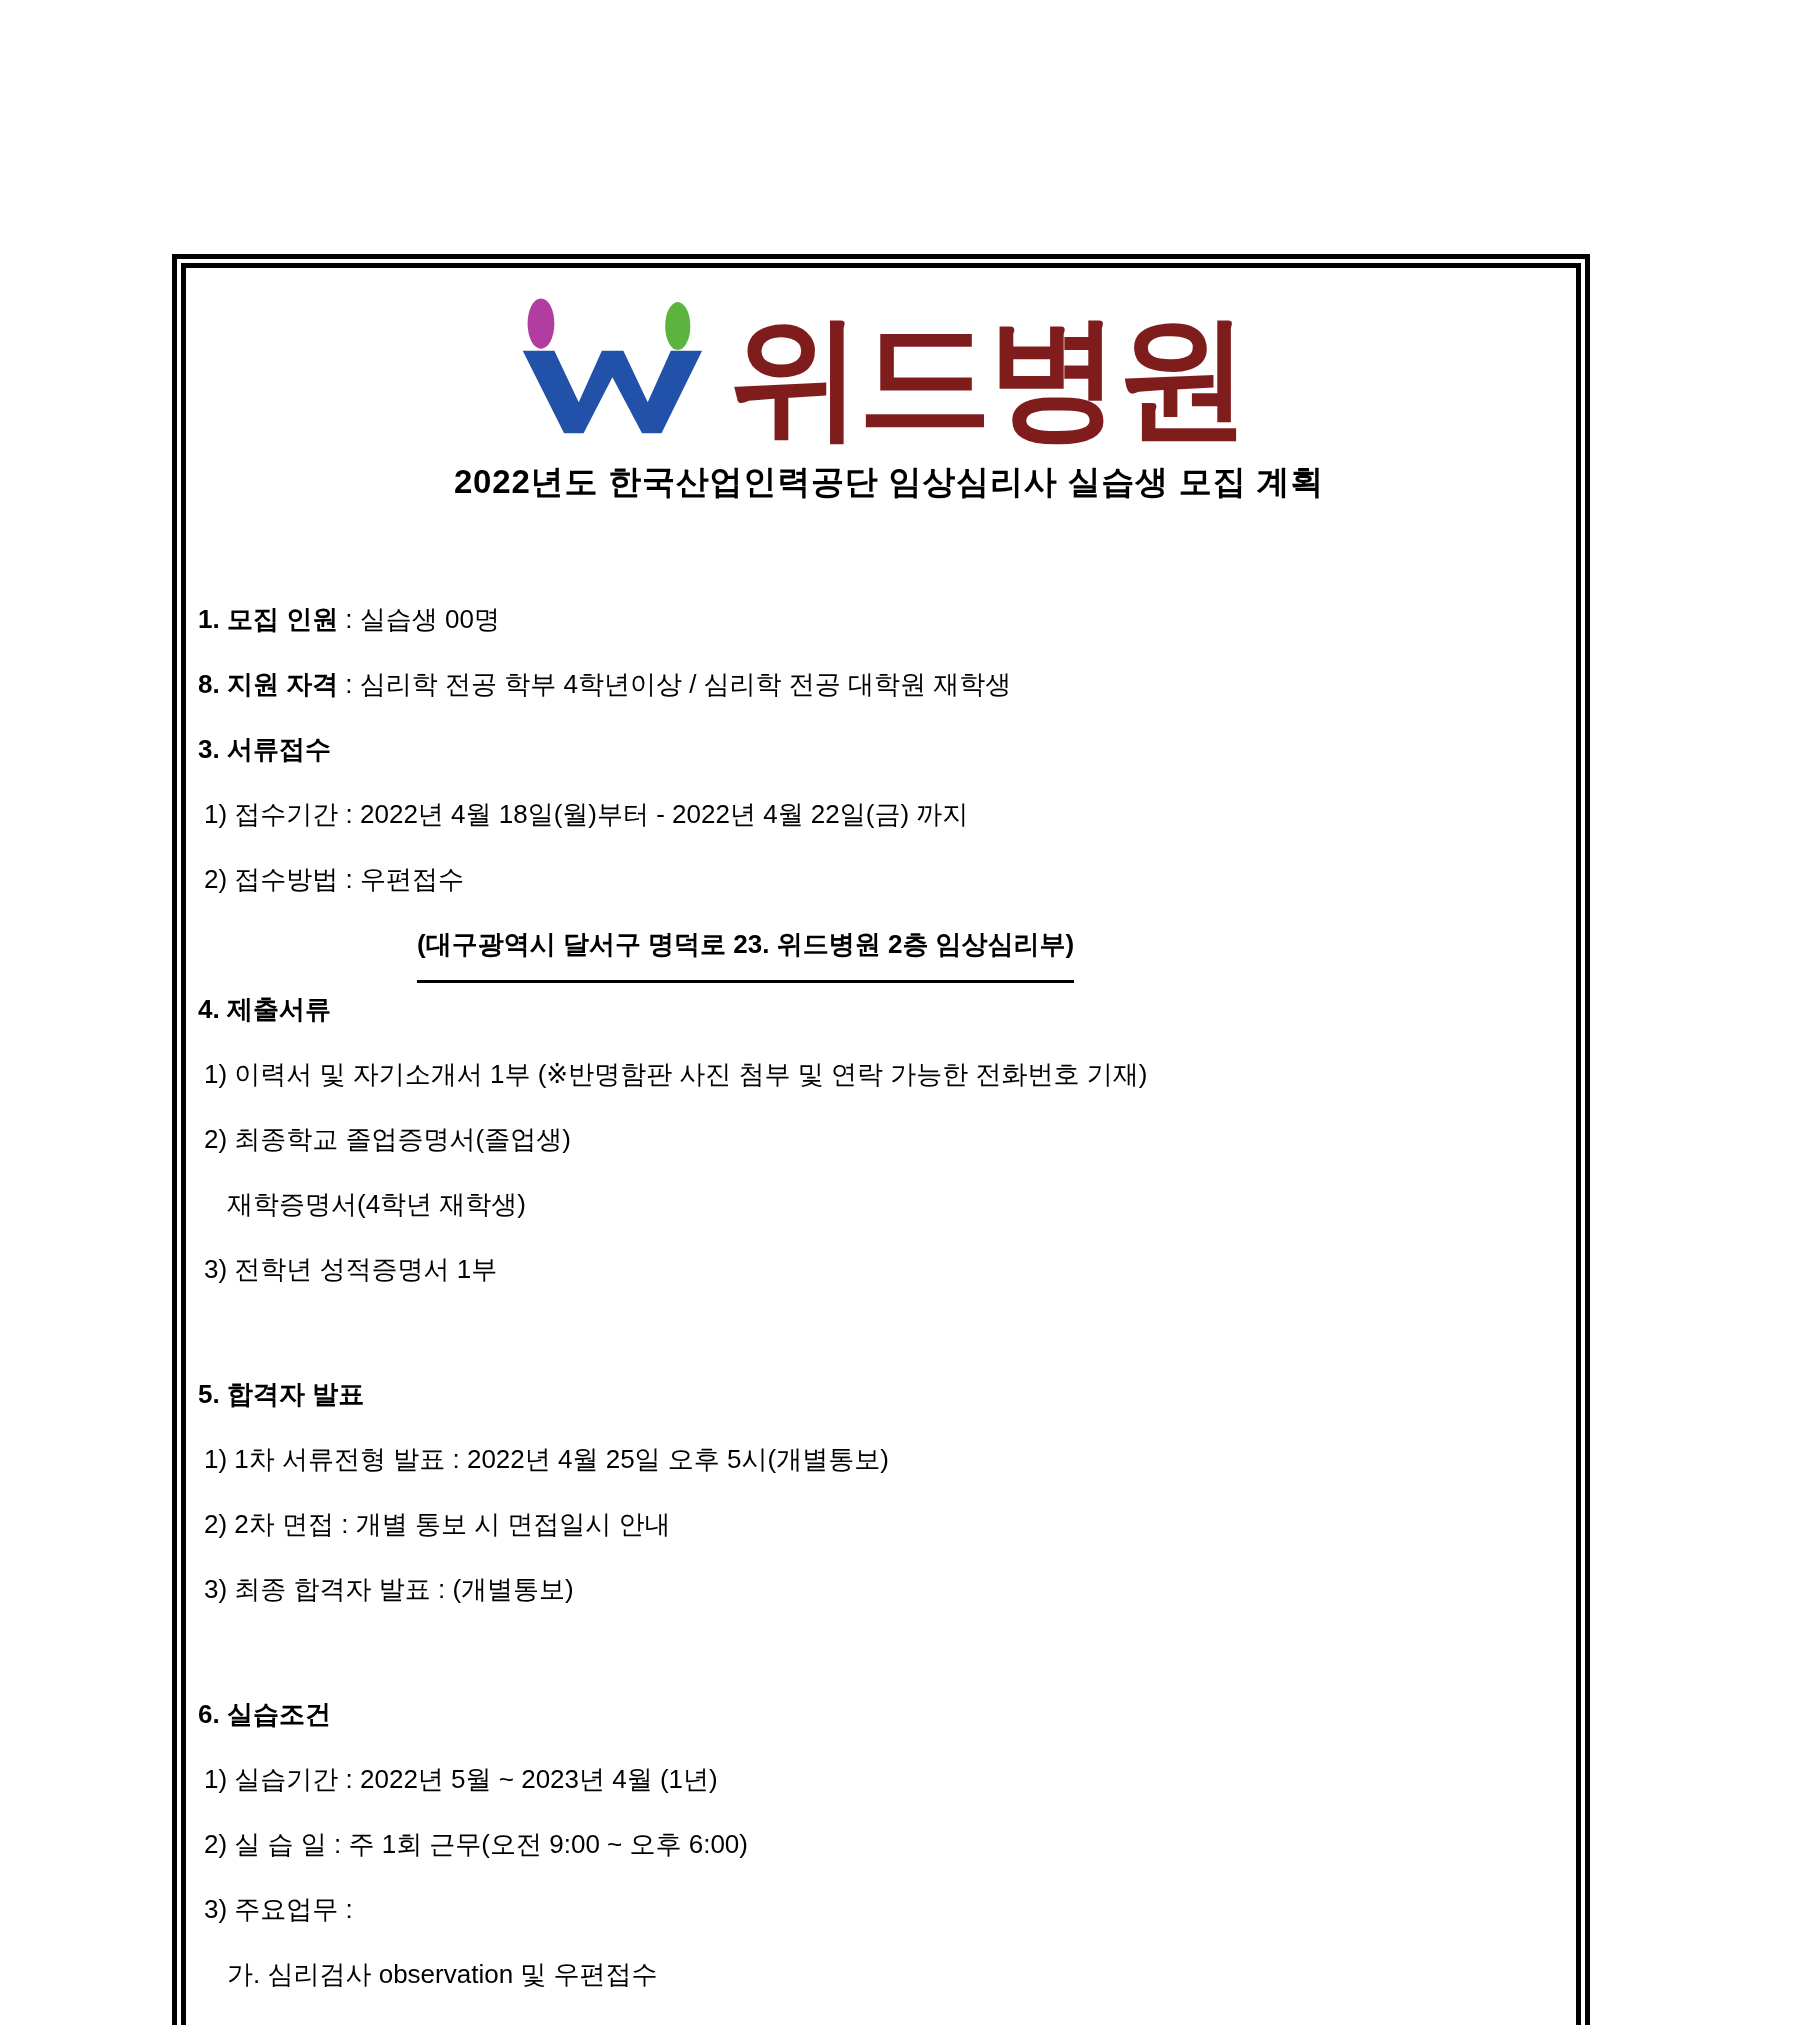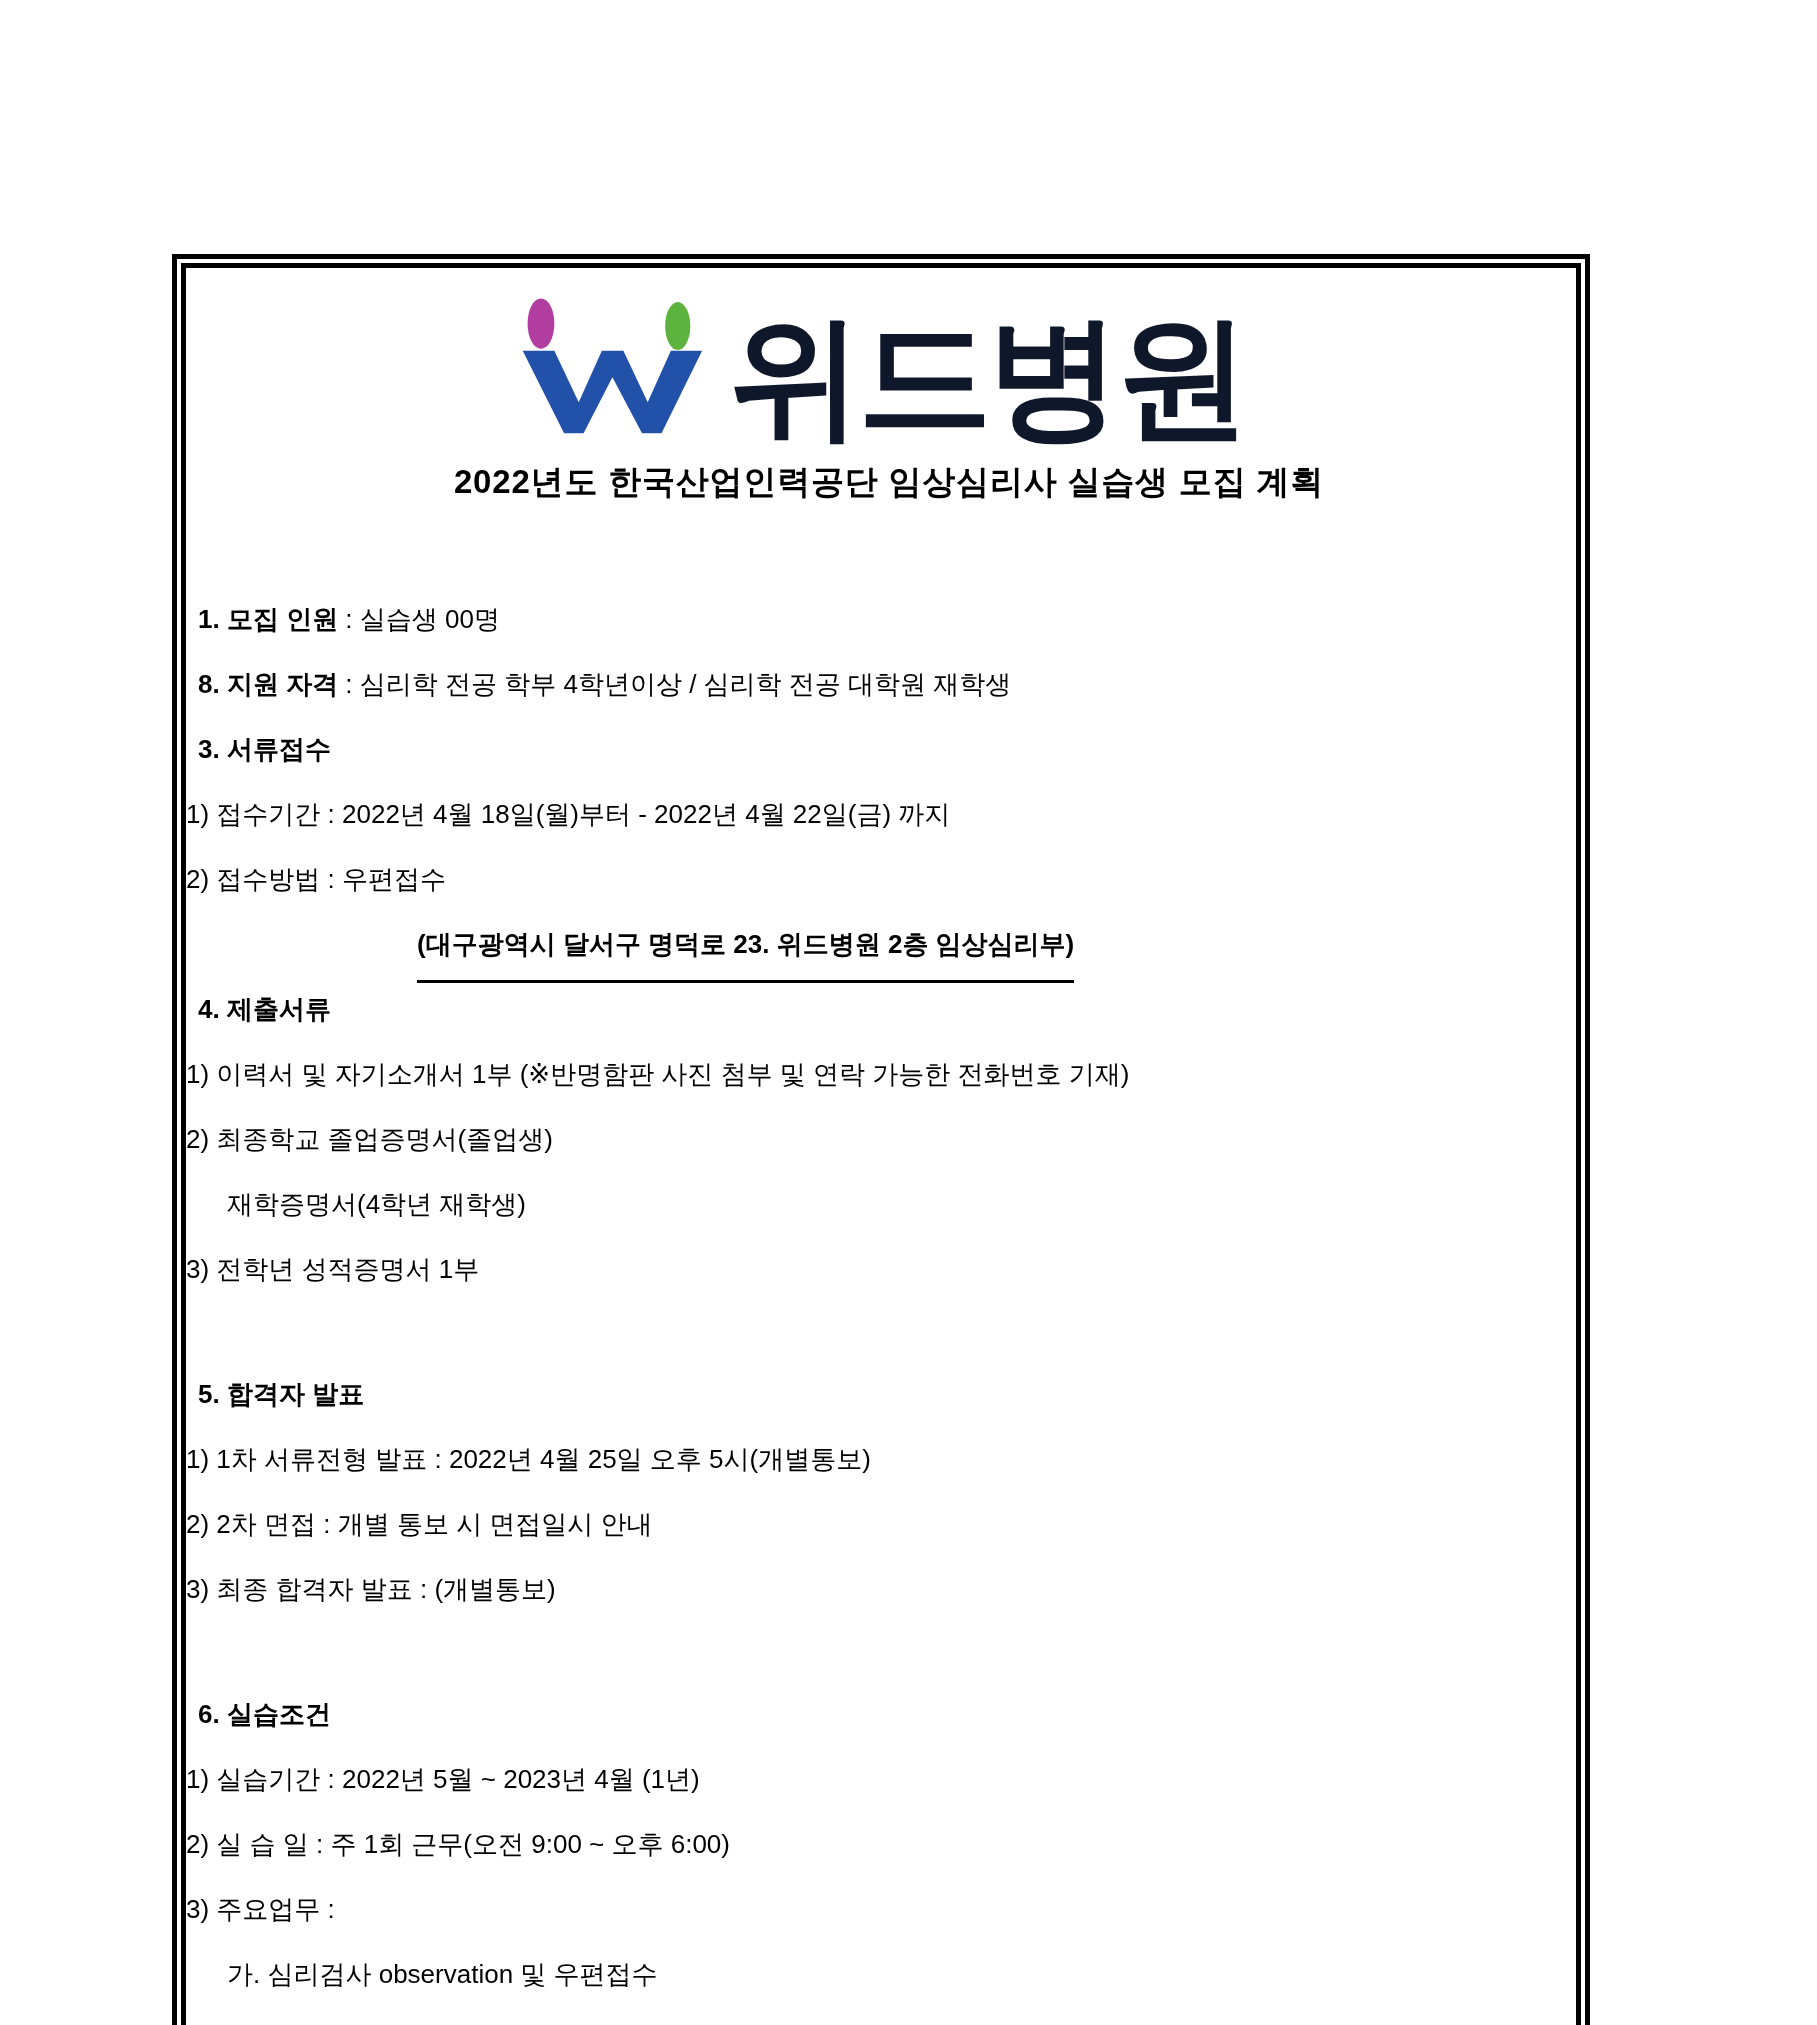--- a/index.html
+++ b/index.html
@@ -14,31 +14,31 @@
     box-sizing:border-box;border:14.6px double #000;background:#fff;
   }
   .logo{
     margin-top:28px;height:138px;
     display:flex;justify-content:center;align-items:flex-end;gap:22px;
   }
   .wmark{width:190px;height:138px;flex:none;}
   .wmark svg{width:100%;height:100%;display:block;}
   .logoname{
     font-size:134px;line-height:115px;font-weight:bold;
-    color:#0f172a;letter-spacing:-4.9px;white-space:nowrap;
+    color:#7f1d1d;letter-spacing:-4.9px;white-space:nowrap;
   }
   .title{
     margin-top:29px;text-align:center;
     font-size:33px;line-height:37px;font-weight:bold;
     letter-spacing:0.8px;white-space:nowrap;margin-left:16px;
   }
   .bodytext{margin-top:87px;}
   .line{
     height:65px;line-height:65px;font-size:26px;
-    white-space:nowrap;
+    padding-left:18px;white-space:nowrap;
   }
   .l0{padding-left:12px;}
   .l2{padding-left:41px;}
   .addr{padding-left:231px;font-weight:bold;}
   .g{margin-top:60px;}
   .b{font-weight:bold;}
   .u{
     display:inline-block;line-height:normal;
     border-bottom:3.6px solid #000;padding-bottom:18px;
   }

